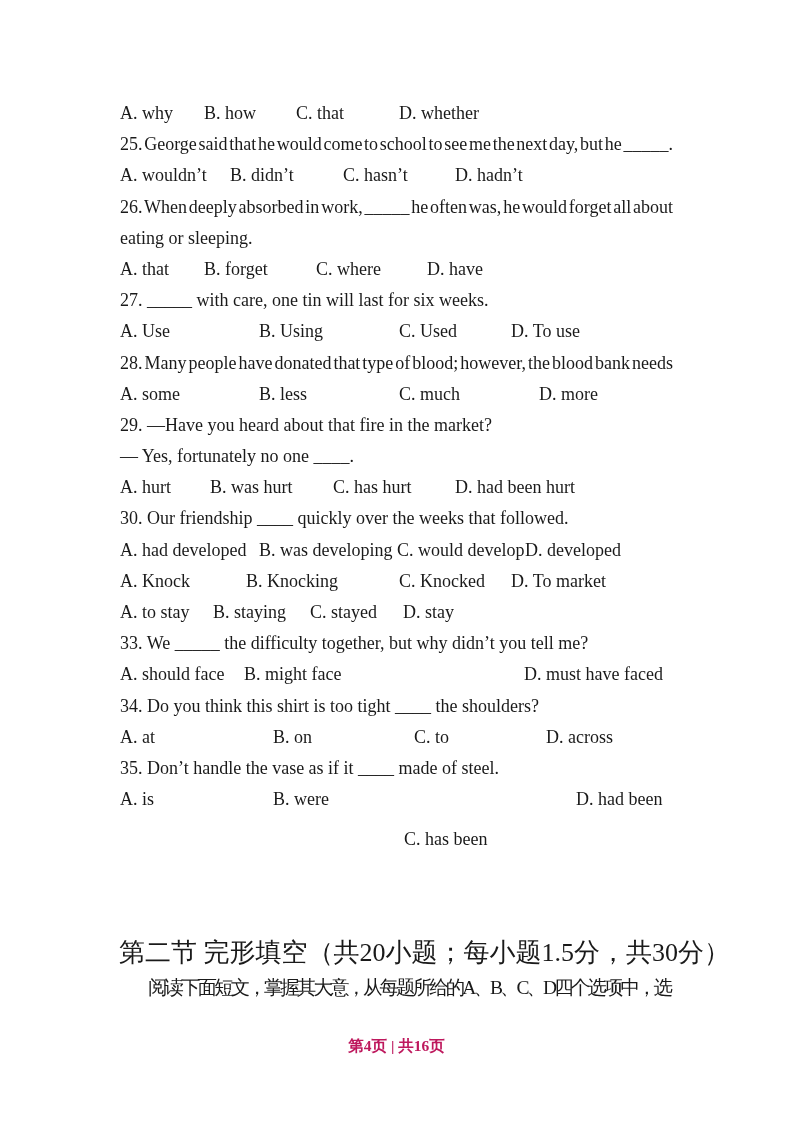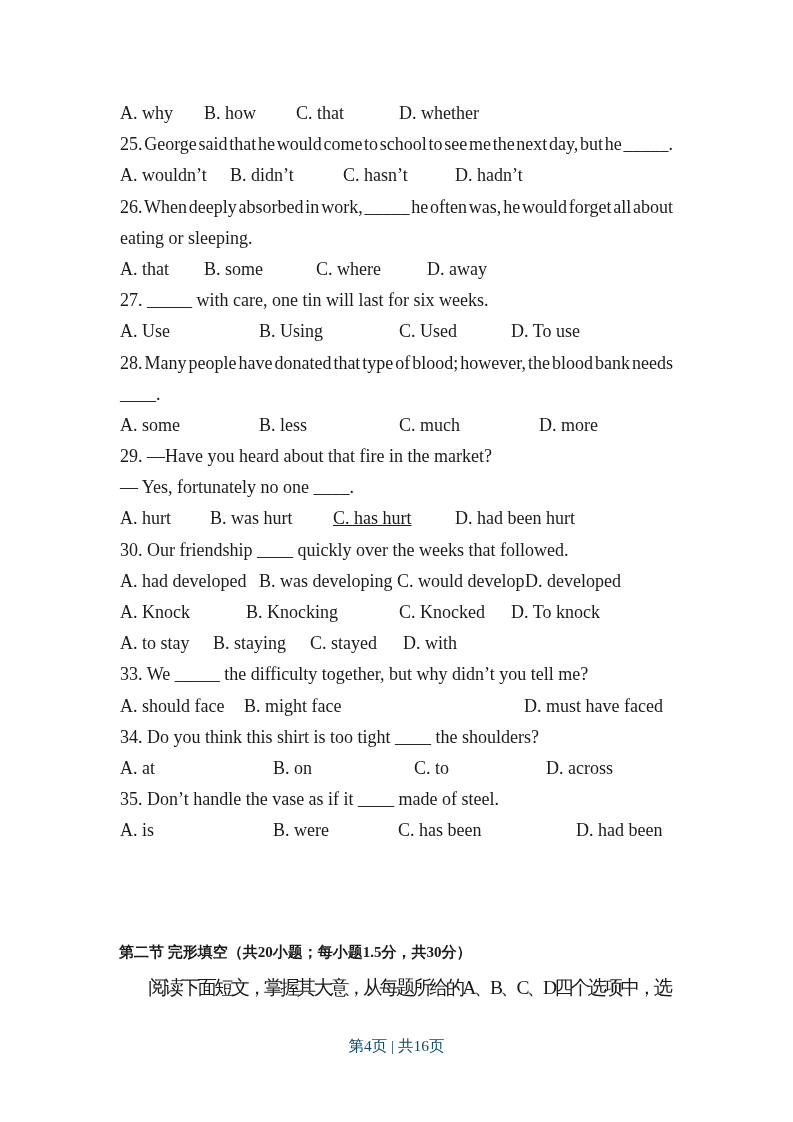--- a/index.html
+++ b/index.html
@@ -24,22 +24,22 @@
     line-height: 31.2px;
     white-space: nowrap;
   }
   .opt { position: absolute; top: 0; }
   .fit { display: inline-block; white-space: nowrap; }
   .heading {
     position: absolute;
     left: 119px;
     top: 937px;
     width: 600px;
-    font-size: 15px;
-    font-weight: bold;
+    font-size: 26px;
+    font-weight: normal;
     line-height: 31px;
     white-space: nowrap;
   }
   .para {
     position: absolute;
     left: 120px;
     top: 972px;
     width: 553px;
     padding-left: 28px;
     box-sizing: content-box;
@@ -72,90 +72,89 @@
       <div class="line">
         <span class="opt" style="left: 0px;">A. wouldn’t</span>
         <span class="opt" style="left: 110px;">B. didn’t</span>
         <span class="opt" style="left: 223px;">C. hasn’t</span>
         <span class="opt" style="left: 335px;">D. hadn’t</span>
       </div>
       <div class="line"><span class="fit" style="word-spacing: -2.69308px;">26. When deeply absorbed in work, _____ he often was, he would forget all about</span></div>
       <div class="line"><span>eating or sleeping.</span></div>
       <div class="line">
         <span class="opt" style="left: 0px;">A. that</span>
-        <span class="opt" style="left: 84px;">B. some</span>
+        <span class="opt" style="left: 84px;">B. forget</span>
         <span class="opt" style="left: 196px;">C. where</span>
-        <span class="opt" style="left: 307px;">D. away</span>
+        <span class="opt" style="left: 307px;">D. have</span>
       </div>
       <div class="line"><span>27. _____ with care, one tin will last for six weeks.</span></div>
       <div class="line">
         <span class="opt" style="left: 0px;">A. Use</span>
         <span class="opt" style="left: 139px;">B. Using</span>
         <span class="opt" style="left: 279px;">C. Used</span>
         <span class="opt" style="left: 391px;">D. To use</span>
       </div>
       <div class="line"><span class="fit" style="word-spacing: -2.50962px;">28. Many people have donated that type of blood; however, the blood bank needs</span></div>
-      <div class="line"><span>____.</span></div>
       <div class="line">
         <span class="opt" style="left: 0px;">A. some</span>
         <span class="opt" style="left: 139px;">B. less</span>
         <span class="opt" style="left: 279px;">C. much</span>
         <span class="opt" style="left: 419px;">D. more</span>
       </div>
       <div class="line"><span>29. —Have you heard about that fire in the market?</span></div>
       <div class="line"><span>— Yes, fortunately no one ____.</span></div>
       <div class="line">
         <span class="opt" style="left: 0px;">A. hurt</span>
         <span class="opt" style="left: 90px;">B. was hurt</span>
-        <span class="opt" style="left: 213px; text-decoration: underline;">C. has hurt</span>
+        <span class="opt" style="left: 213px;">C. has hurt</span>
         <span class="opt" style="left: 335px;">D. had been hurt</span>
       </div>
       <div class="line"><span>30. Our friendship ____ quickly over the weeks that followed.</span></div>
       <div class="line">
         <span class="opt" style="left: 0px;">A. had developed</span>
         <span class="opt" style="left: 139px;">B. was developing</span>
         <span class="opt" style="left: 277px;">C. would develop</span>
         <span class="opt" style="left: 405px;">D. developed</span>
       </div>
       <div class="line">
         <span class="opt" style="left: 0px;">A. Knock</span>
         <span class="opt" style="left: 126px;">B. Knocking</span>
         <span class="opt" style="left: 279px;">C. Knocked</span>
-        <span class="opt" style="left: 391px;">D. To knock</span>
+        <span class="opt" style="left: 391px;">D. To market</span>
       </div>
       <div class="line">
         <span class="opt" style="left: 0px;">A. to stay</span>
         <span class="opt" style="left: 93px;">B. staying</span>
         <span class="opt" style="left: 190px;">C. stayed</span>
-        <span class="opt" style="left: 283px;">D. with</span>
+        <span class="opt" style="left: 283px;">D. stay</span>
       </div>
       <div class="line"><span>33. We _____ the difficulty together, but why didn’t you tell me?</span></div>
       <div class="line">
         <span class="opt" style="left: 0px;">A. should face</span>
         <span class="opt" style="left: 124px;">B. might face</span>
         <span class="opt" style="left: 404px;">D. must have faced</span>
       </div>
       <div class="line"><span>34. Do you think this shirt is too tight ____ the shoulders?</span></div>
       <div class="line">
         <span class="opt" style="left: 0px;">A. at</span>
         <span class="opt" style="left: 153px;">B. on</span>
         <span class="opt" style="left: 294px;">C. to</span>
         <span class="opt" style="left: 426px;">D. across</span>
       </div>
       <div class="line"><span>35. Don’t handle the vase as if it ____ made of steel.</span></div>
       <div class="line">
         <span class="opt" style="left: 0px;">A. is</span>
         <span class="opt" style="left: 153px;">B. were</span>
-        <span class="opt" style="left: 278px;">C. has been</span>
+        <span class="opt" style="left: 284px; margin-top: 40px;">C. has been</span>
         <span class="opt" style="left: 426px; margin-left: 30px;">D. had been</span>
       </div>
     </div>
 
   <div class="heading">第二节 完形填空（共20小题；每小题1.5分，共30分）</div>
 
   <div class="para">
     <span class="fit" style="letter-spacing: -2.95898px;">阅读下面短文，掌握其大意，从每题所给的A、B、C、D四个选项中，选</span>
   </div>
 
-  <div class="footer" style="color: #0c4a6e;">
+  <div class="footer" style="color: #be185d; font-weight: bold;">
     <span>第4页 | 共16页</span>
   </div>
 </div>
 
 </body></html>

